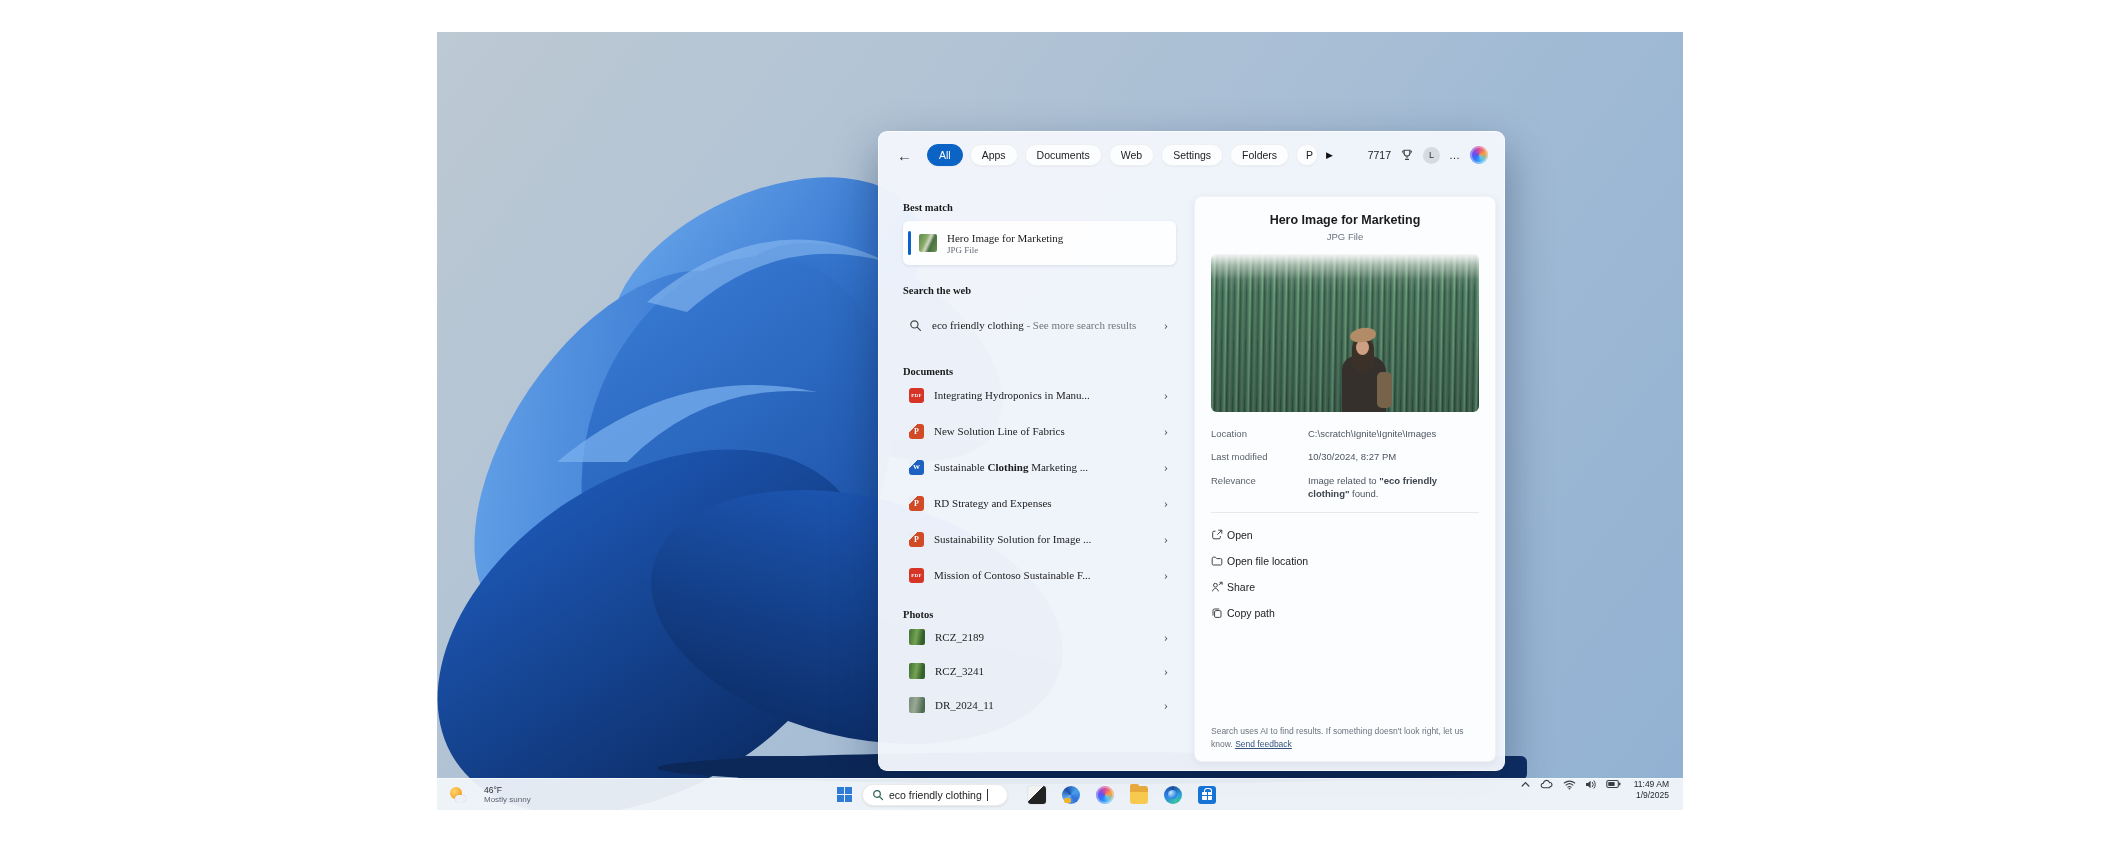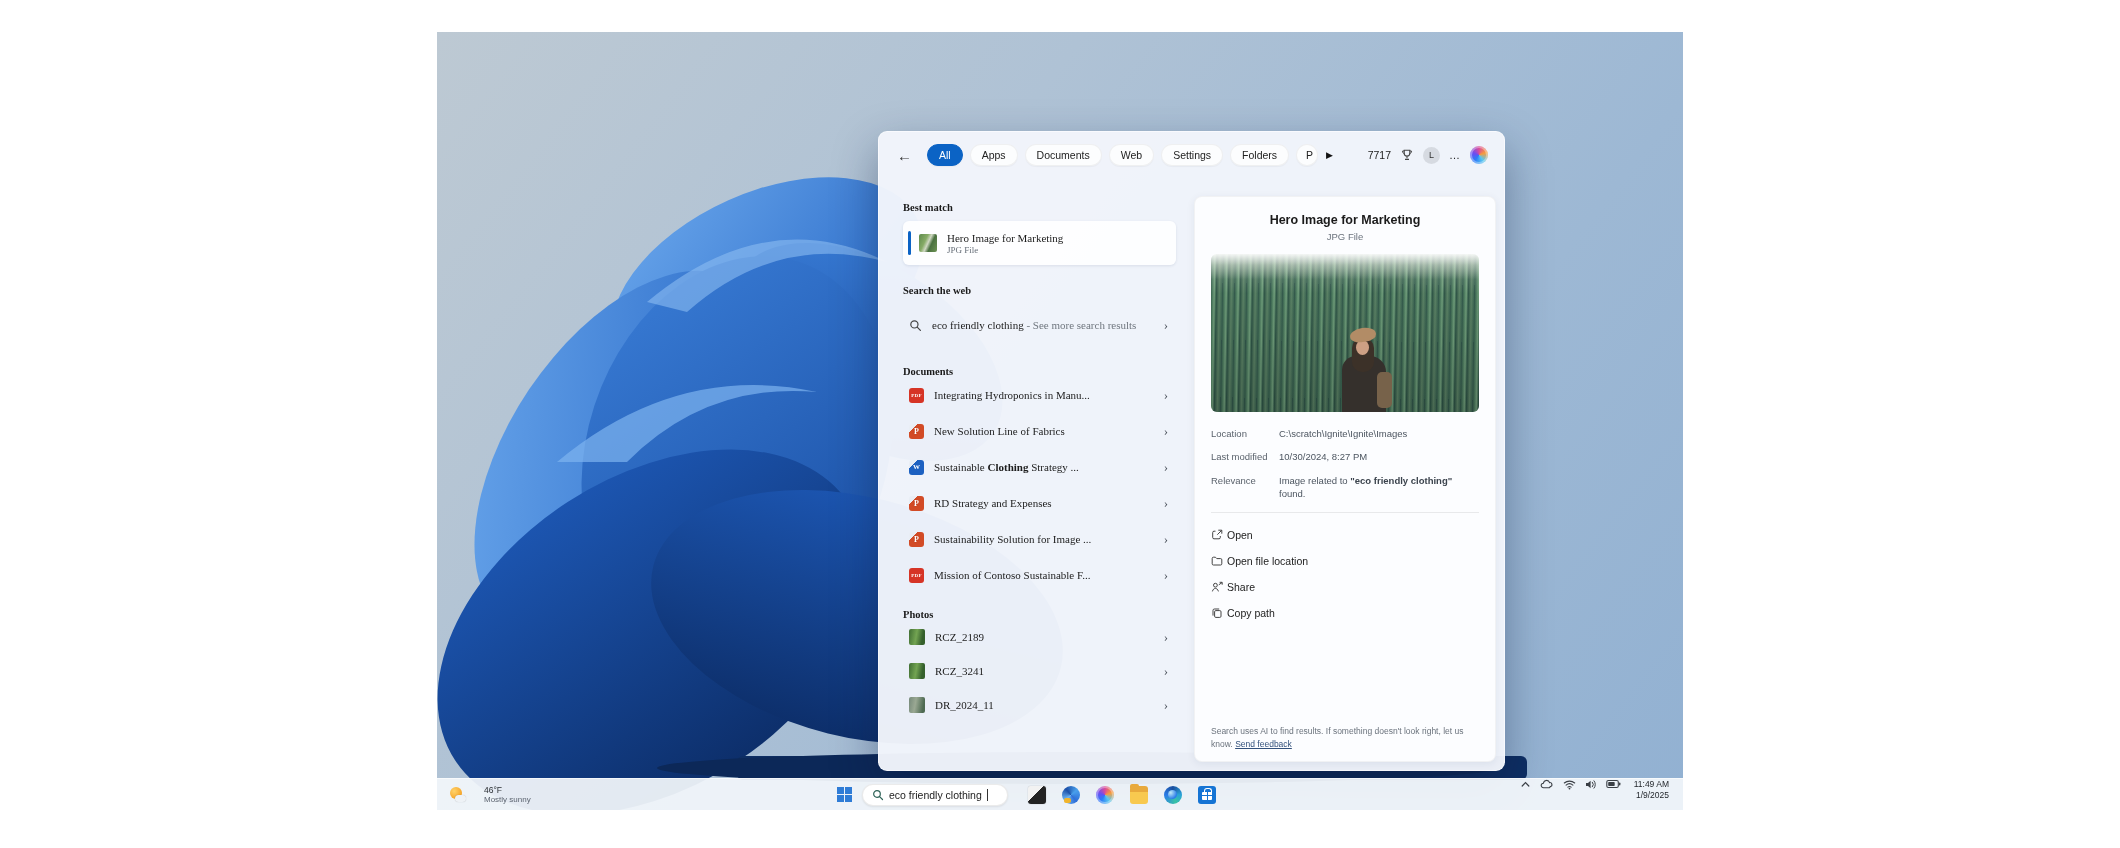--- a/index.html
+++ b/index.html
@@ -94,21 +94,21 @@
   .pv-shade { position:absolute; inset:0; background:linear-gradient(180deg,rgba(255,255,255,0.25) 0%,rgba(0,0,0,0) 25%,rgba(0,0,0,0.18) 100%); }
   .woman { position:absolute; left:45%; bottom:-2px; width:66px; height:98px; }
   .w-body { position:absolute; left:10px; bottom:0; width:44px; height:58px; background:#35302c; border-radius:14px 16px 0 0; }
   .w-pack { position:absolute; right:6px; bottom:6px; width:15px; height:36px; background:#77624a; border-radius:5px; }
   .w-hair { position:absolute; left:20px; top:22px; width:22px; height:34px; background:#3c3128; border-radius:10px; }
   .w-face { position:absolute; left:24px; top:24px; width:13px; height:15px; background:#cda084; border-radius:50%; }
   .w-hat  { position:absolute; left:18px; top:12px; width:26px; height:14px; background:#b28c66; border-radius:50% 50% 45% 45%; transform:rotate(-8deg); }
 
   .meta { margin-top:15px; font-size:9.5px; color:#545d68; }
   .meta-row { display:flex; margin-bottom:10px; line-height:1.4; }
-  .meta-label { width:68px; flex:none; color:#5a626c; }
+  .meta-label { width:97px; flex:none; color:#5a626c; }
   .meta-value { flex:1; color:#4c5560; }
   .meta-bold { font-weight:700; color:#3b434d; }
 
   .divider { height:1px; background:rgba(0,0,0,0.08); margin:2px 0 9px 0; }
   .action-row { display:flex; align-items:center; gap:4px; height:26px; font-size:10.5px; color:#222; }
   .action-row svg { flex:none; }
 
   .pv-footer { margin-top:auto; padding-top:20px; font-size:8.5px; color:#6b737d; line-height:1.55; }
   .feedback-link { color:#33517c; text-decoration:underline; }
 
@@ -243,21 +243,21 @@
             <span class="item-title">Integrating Hydroponics in Manu...</span>
             <span class="chev">›</span>
           </div>
           <div class="result-row">
             <span class="file-icon" data-icon="ppt"></span>
             <span class="item-title">New Solution Line of Fabrics</span>
             <span class="chev">›</span>
           </div>
           <div class="result-row">
             <span class="file-icon" data-icon="word"></span>
-            <span class="item-title"><span>Sustainable </span><b>Clothing</b><span> Strategy ...</span></span>
+            <span class="item-title"><span>Sustainable </span><b>Clothing</b><span> Marketing ...</span></span>
             <span class="chev">›</span>
           </div>
           <div class="result-row">
             <span class="file-icon" data-icon="ppt"></span>
             <span class="item-title">RD Strategy and Expenses</span>
             <span class="chev">›</span>
           </div>
           <div class="result-row">
             <span class="file-icon" data-icon="ppt"></span>
             <span class="item-title">Sustainability Solution for Image ...</span>

